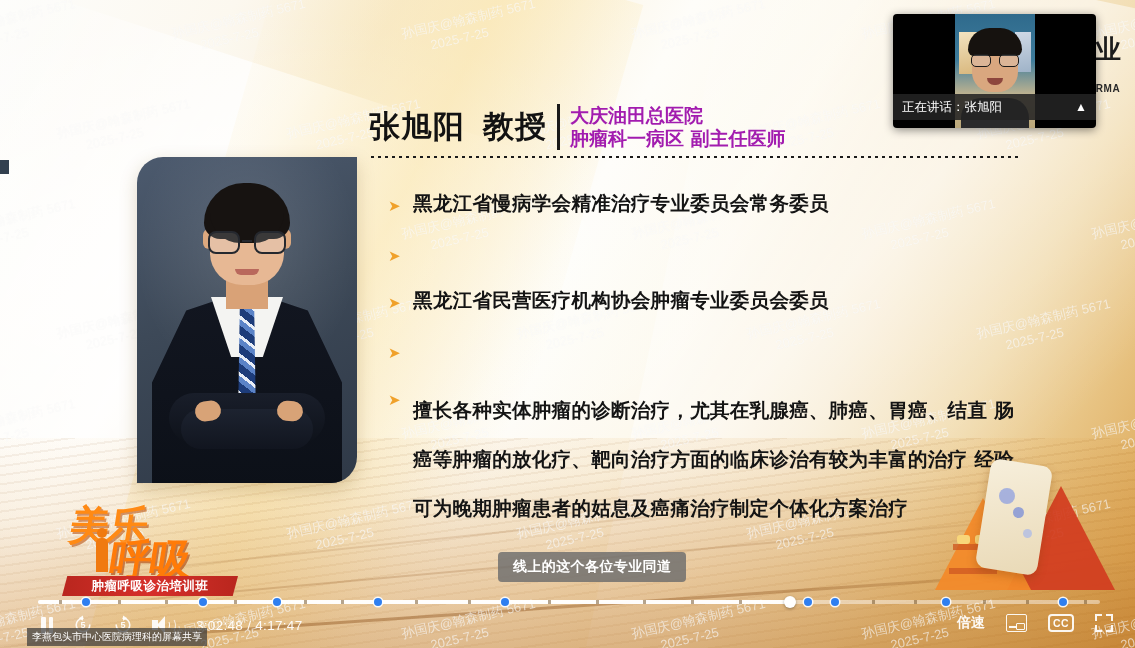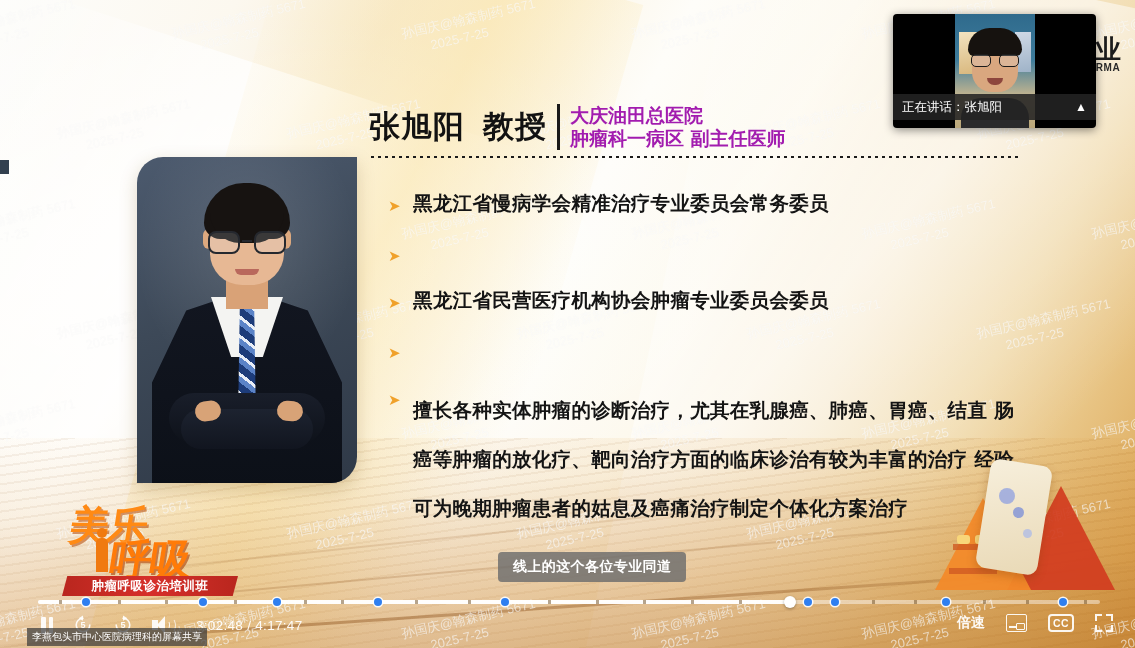--- a/index.html
+++ b/index.html
@@ -310,21 +310,21 @@
     font-family: "DejaVu Sans", "Liberation Sans", sans-serif;
   }
 
   
   .corner-brand {
     position: absolute; right: 14px; top: 36px;
     text-align: center; pointer-events: none;
   }
   .corner-brand .cn { font-size: 26px; font-weight: 700; color: #1c1c1c; line-height: 26px;
     font-family: "DejaVu Sans","Liberation Sans",sans-serif; }
-  .corner-brand .en { font-size: 10px; font-weight: 700; color: #2a2a2a; letter-spacing: .6px; }
+  .corner-brand .en { font-size: 10px; font-weight: 700; color: #2a2a2a; letter-spacing: .6px; margin-top: 21px; }
 
   
   .pip {
     position: absolute; left: 893px; top: 14px;
     width: 203px; height: 114px;
     background: #000;
     border-radius: 4px;
     overflow: hidden;
     box-shadow: 0 2px 10px rgba(0,0,0,.45);
   }

